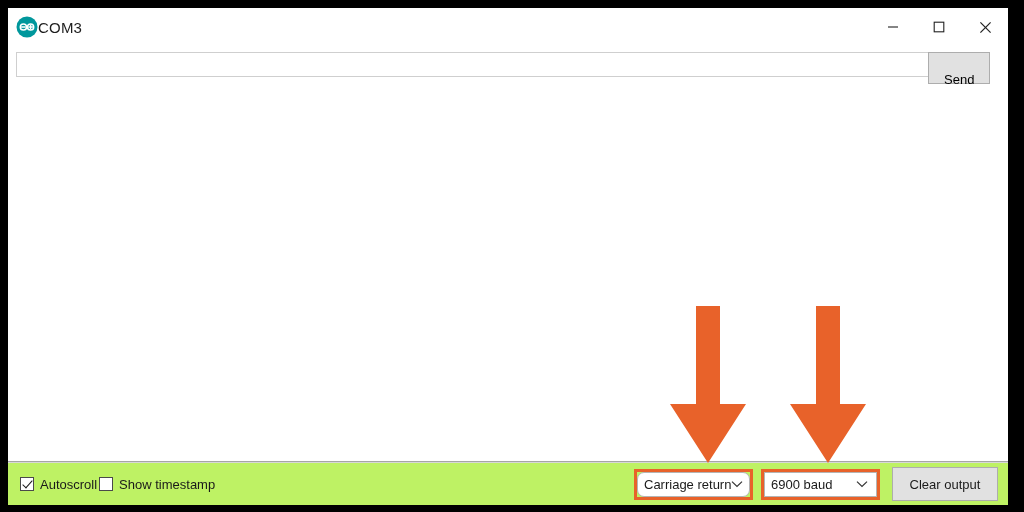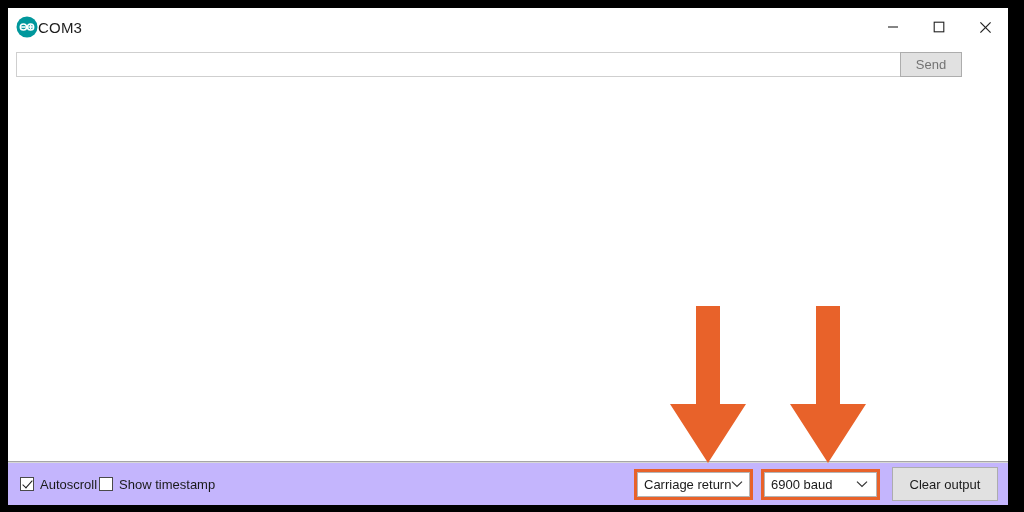--- a/index.html
+++ b/index.html
@@ -91,34 +91,34 @@
     background: #ffffff;
     font-family: "Liberation Sans", sans-serif;
     font-size: 13px;
     color: #222;
     padding: 0 4px;
     outline: none;
   }
 
   .send-btn {
     position: absolute;
-    left: 892px;
+    left: 920px;
     top: 2px;
     width: 62px;
     height: 25px;
     box-sizing: border-box;
     background: #e1e1e1;
     border: 1px solid #adadad;
     font-family: "Liberation Sans", sans-serif;
     font-size: 13px;
-    color: #737373;
+    color: #000000;
     cursor: default;
     line-height: 23px;
     text-align: center;
-    padding: 0;
+    padding: 15px;
   }
 
   
   .output-area {
     position: absolute;
     left: 0;
     top: 78px;
     width: 1000px;
     height: 375px;
     background: #ffffff;
@@ -150,21 +150,21 @@
     height: 1px;
     background: #d8d8d8;
   }
 
   .bottombar {
     position: absolute;
     left: 0;
     top: 455px;
     width: 1000px;
     height: 42px;
-    background: #c4b5fd;
+    background: #bef264;
     display: flex;
     align-items: center;
   }
 
   .chk-wrap {
     display: flex;
     align-items: center;
     margin-left: 12px;
     white-space: nowrap;
   }
@@ -214,21 +214,21 @@
 
   .sel {
     position: relative;
     box-sizing: border-box;
     height: 25px;
     background: #ffffff;
     border: 1px solid #b4b4b4;
     display: flex;
     align-items: center;
   }
-  .sel.lineend { width: 113px; }
+  .sel.lineend { width: 113px; border-radius: 7px; }
   .sel.baud    { width: 113px; }
 
   .sel-text {
     font-size: 13px;
     color: #1a1a1a;
     margin-left: 6px;
     line-height: 1;
     white-space: nowrap;
   }
   .sel-chev {

